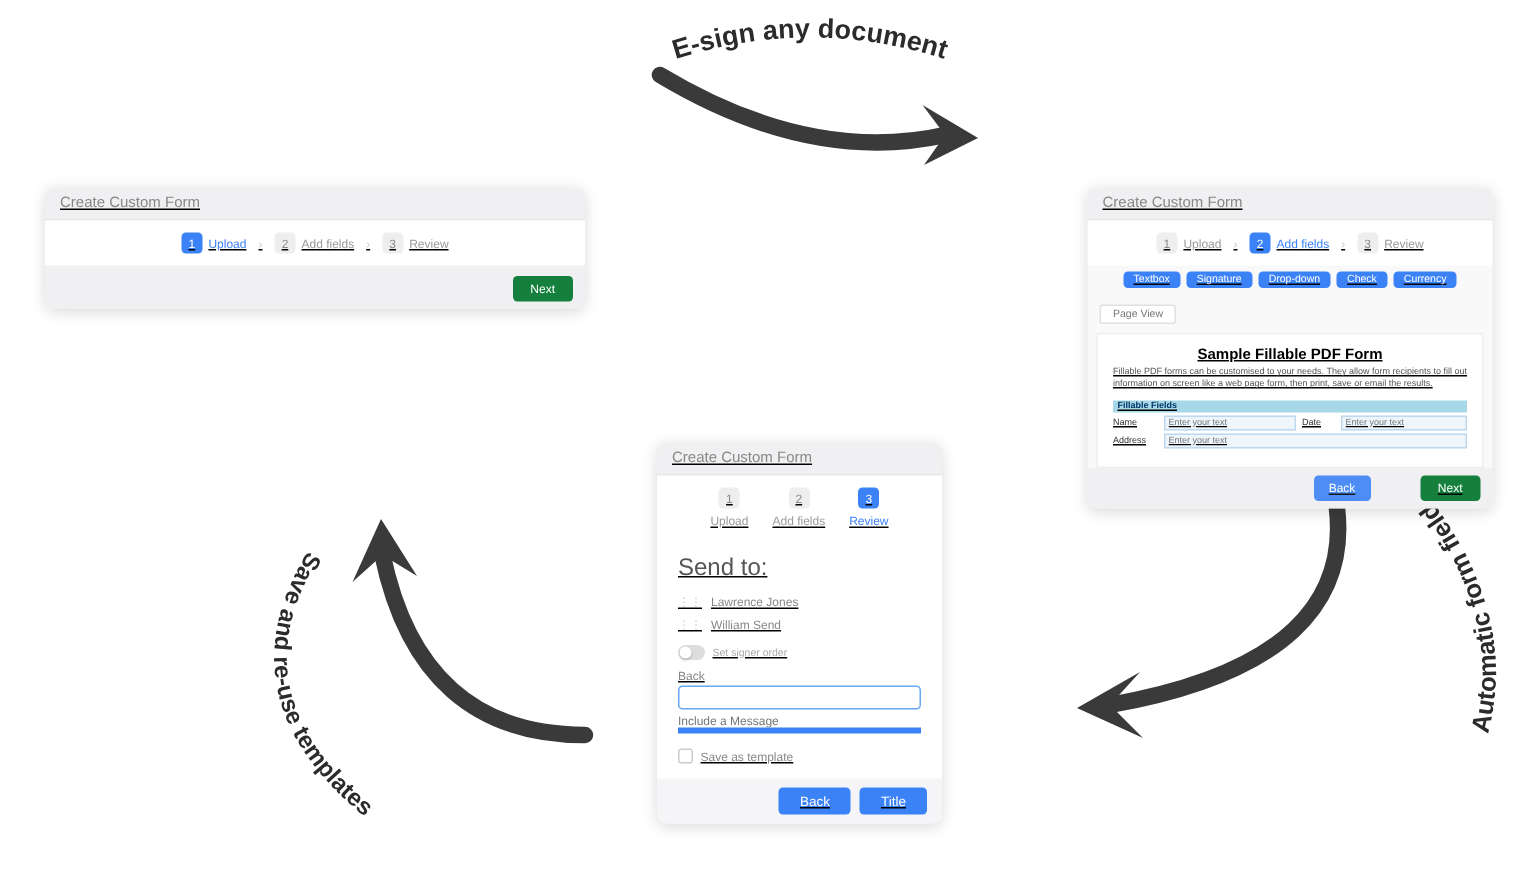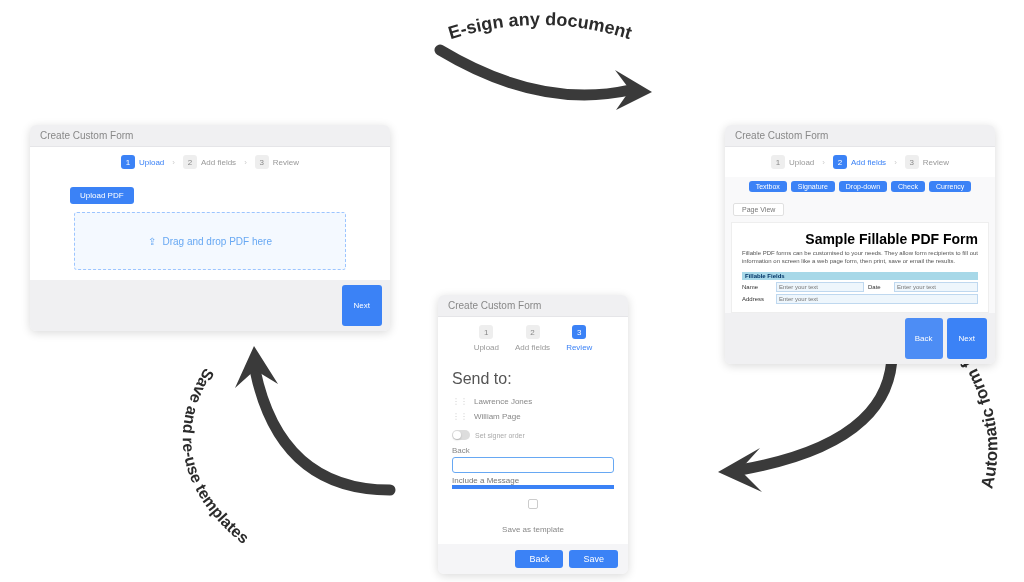--- a/index.html
+++ b/index.html
@@ -1,63 +1,63 @@
 <!DOCTYPE html>
 <html><head>
 <meta charset="utf-8">
 <style>
 * { margin: 0; padding: 0; box-sizing: border-box; }
 body { width: 1024px; height: 582px; font-family: -apple-system, BlinkMacSystemFont, sans-serif; background: #fff; position: relative; overflow: hidden; }
 .arrow-svg { position: absolute; }
 
 
-.card { position: absolute; background: #f9f9fa; border-radius: 6px; box-shadow: 0 2px 10px rgba(0,0,0,0.15); overflow: hidden; }
+.card { position: absolute; background: #f9f9fa; border-radius: 6px; box-shadow: 0 2px 10px rgba(0,0,0,0.15); overflow: hidden; text-decoration: underline; }
 .card-header { background: #f0f0f2; padding: 5px 10px; font-size: 10px; color: #888; border-bottom: 1px solid #e5e5e8; }
 .card-body { background: #fff; padding: 8px; }
 
 
 .stepper { display: flex; justify-content: center; align-items: center; gap: 8px; padding: 8px 0; background: #fff; }
 .step { display: flex; align-items: center; gap: 4px; font-size: 8px; color: #999; }
 .step-num { width: 14px; height: 14px; display: inline-flex; align-items: center; justify-content: center; background: #eee; color: #888; border-radius: 3px; font-size: 8px; }
 .step.active .step-num { background: #3b82f6; color: #fff; }
 .step.active span { color: #3b82f6; }
 .sep { color: #ccc; font-size: 8px; }
 
 
 .upload-pill { display: inline-block; background: #3b82f6; color: #fff; padding: 4px 10px; border-radius: 3px; font-size: 8px; margin: 4px 0; }
 .dropzone { border: 1px dashed #9cc5ff; background: #f4f9ff; height: 58px; display: flex; align-items: center; justify-content: center; gap: 6px; color: #67a8f3; font-size: 10px; border-radius: 3px; margin: 4px; }
-.btn-primary { background: #3b82f6; color: #fff; border: none; padding: 16px 12px; border-radius: 3px; font-size: 8px; }
+.btn-primary { background: #15803d; color: #fff; border: none; padding: 4px 12px; border-radius: 3px; font-size: 8px; margin-left: 29px; }
 .btn-secondary { background: #3b82f6; color: #fff; border: none; padding: 4px 10px; border-radius: 3px; font-size: 8px; opacity: 0.9; }
 .card-footer { background: #f0f0f2; padding: 5px 8px; text-align: right; }
 
 
 .field-btns { display: flex; justify-content: center; gap: 4px; padding: 4px 0; }
 .field-btn { background: #3b82f6; color: #fff; padding: 2px 7px; border-radius: 3px; font-size: 7px; }
 .page-chip { background: #fff; border: 1px solid #e0e0e0; padding: 2px 8px; border-radius: 2px; font-size: 7px; color: #777; display: inline-block; margin-left: 8px; }
 .pdf-preview { background: #fff; border: 1px solid #eee; margin: 4px 6px 0; padding: 8px 10px; min-height: 90px; }
-.pdf-title { text-align: right; font-weight: 700; font-size: 14px; margin-bottom: 3px; }
+.pdf-title { text-align: center; font-weight: 700; font-size: 10px; margin-bottom: 3px; }
 .pdf-desc { font-size: 6px; color: #555; text-align: justify; line-height: 1.3; margin-bottom: 6px; }
 .fillable-header { background: #a7d8e8; font-size: 6px; font-weight: 700; padding: 1px 3px; color: #036; }
 .pdf-row { display: flex; gap: 4px; align-items: center; font-size: 6px; margin-top: 2px; }
 .pdf-label { width: 30px; color: #333; }
 .pdf-input { flex: 1; height: 10px; border: 1px solid #bfd8ef; background: #eef6fc; font-size: 6px; padding: 0 2px; color: #aaa; }
 .card-footer-two { background: #f0f0f2; padding: 5px 8px; display: flex; justify-content: flex-end; gap: 4px; }
 
 
 .review-body { background: #fff; padding: 10px 14px; font-size: 9px; color: #555; }
 .review-h { font-size: 16px; margin-bottom: 6px; }
 .recip { display: flex; align-items: center; gap: 6px; padding: 3px 0; font-size: 8px; color: #888; }
 .drag { color: #ccc; font-size: 8px; cursor: grab; }
 .toggle { width: 18px; height: 10px; background: #ddd; border-radius: 5px; position: relative; }
 .toggle::after { content:''; position:absolute; width:8px; height:8px; background:#fff; border-radius:50%; top:1px; left:1px; box-shadow:0 1px 2px rgba(0,0,0,0.2); }
 .toggle-row { display:flex; align-items:center; gap:5px; font-size:7px; color:#aaa; margin:6px 0; }
 .field-label { font-size:8px; color:#888; margin-top:6px; }
 .text-input { width:100%; border:1px solid #67a8f3; border-radius:3px; height:16px; margin-top:2px; font-size:8px; padding:0 4px; outline:none; }
 .msg-input { width:100%; border:none; border-bottom:4px solid #3b82f6; height:14px; margin-top:2px; font-size:8px; color:#aaa; }
-.checkbox-row { display:flex; align-items:center; gap:16px; font-size:8px; color:#888; margin-top:10px;flex-direction:column; }
+.checkbox-row { display:flex; align-items:center; gap:5px; font-size:8px; color:#888; margin-top:10px; }
 .chk { width:10px; height:10px; border:1px solid #ccc; border-radius:2px; }
 .review-footer { background:#f5f5f7; padding:6px 10px; display:flex; justify-content:flex-end; gap:6px; }
 .btn { padding:4px 14px; border-radius:3px; font-size:9px; border:none; }
 .btn-back { background:#3b82f6; color:#fff; }
 .btn-send { background:#3b82f6; color:#fff; }
 </style>
 </head>
 <body>
 
 <svg class="arrow-svg" style="left:390px; top:10px; width:300px; height:60px;">
@@ -106,27 +106,20 @@
     <span class="sep">›</span>
     <div class="step">
         <span class="step-num">2</span>
         <span>Add fields</span>
       </div>
     <span class="sep">›</span>
     <div class="step">
         <span class="step-num">3</span>
         <span>Review</span>
       </div>
-  </div>
-  <div class="card-body" style="padding:6px 40px;">
-    <div class="upload-pill">Upload PDF</div>
-    <div class="dropzone">
-      <span>⇪</span>
-      <span>Drag and drop PDF here</span>
-    </div>
   </div>
   <div class="card-footer">
     <button class="btn-primary">Next</button>
   </div>
 </div>
 
 <div class="card" style="left:725px; top:125px; width:270px;">
   <div class="card-header">Create Custom Form</div>
   <div class="stepper">
     <div class="step">
@@ -190,31 +183,31 @@
       </div>
   </div>
   <div class="review-body">
     <div class="review-h">Send to:</div>
     <div class="recip">
         <span class="drag">⋮⋮</span>
         <span>Lawrence Jones</span>
       </div>
     <div class="recip">
         <span class="drag">⋮⋮</span>
-        <span>William Page</span>
+        <span>William Send</span>
       </div>
     <div class="toggle-row">
         <span class="toggle"></span>
         <span>Set signer order</span>
       </div>
     <div class="field-label">Back</div>
     <input class="text-input" style="">
     <input class="msg-input" placeholder="Include a Message" style="">
     <div class="checkbox-row">
         <span class="chk"></span>
         <span>Save as template</span>
       </div>
   </div>
   <div class="review-footer">
     <button class="btn btn-back">Back</button>
-    <button class="btn btn-send">Save</button>
+    <button class="btn btn-send">Title</button>
   </div>
 </div>
 
 </body></html>

